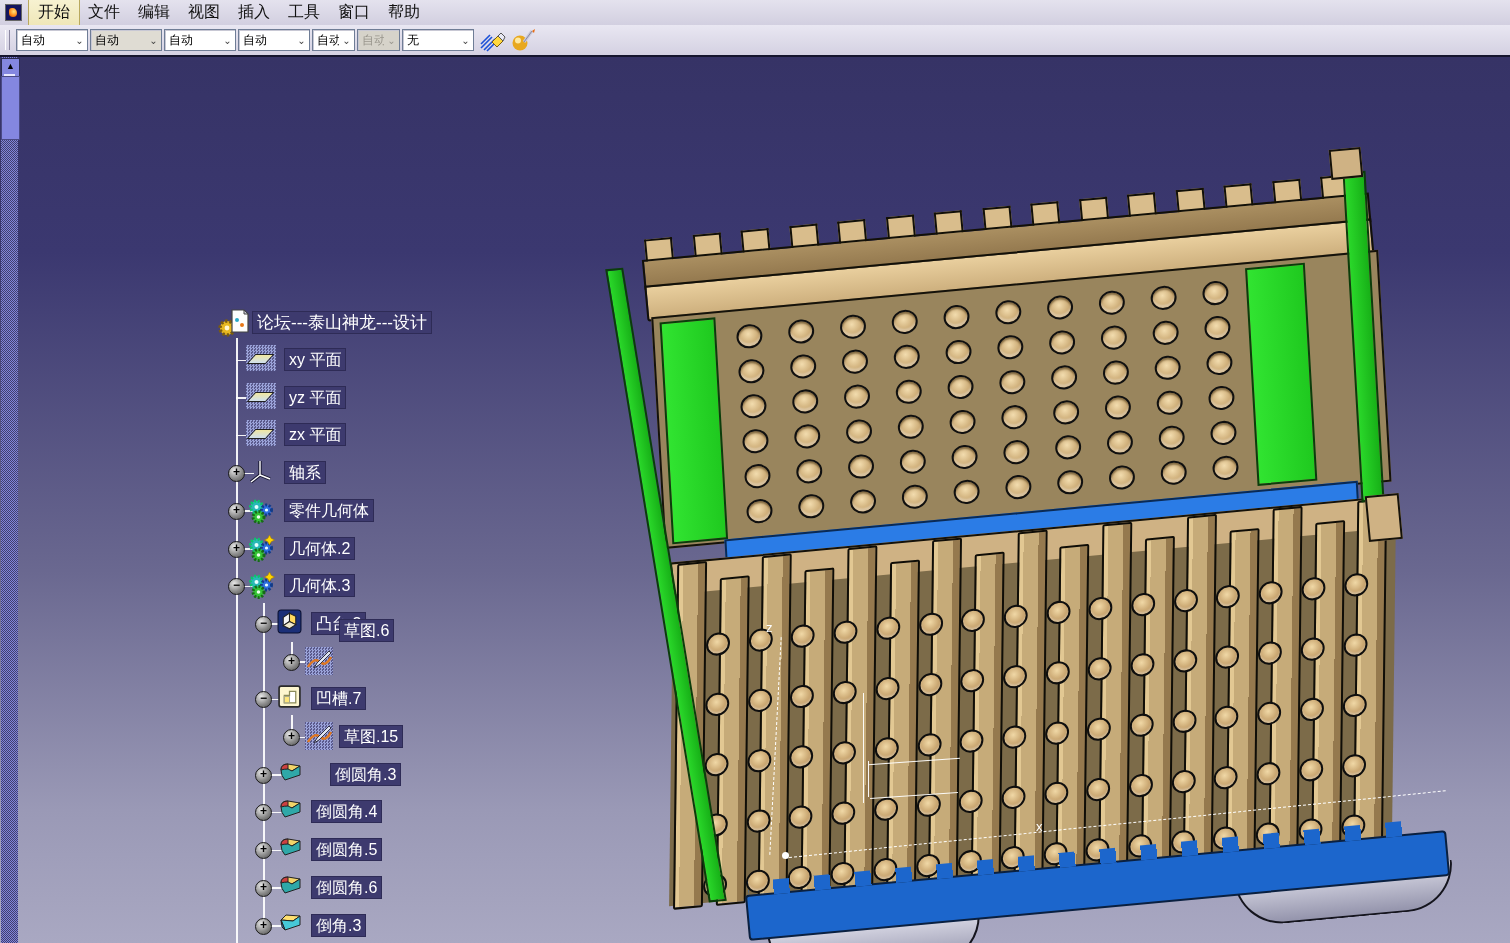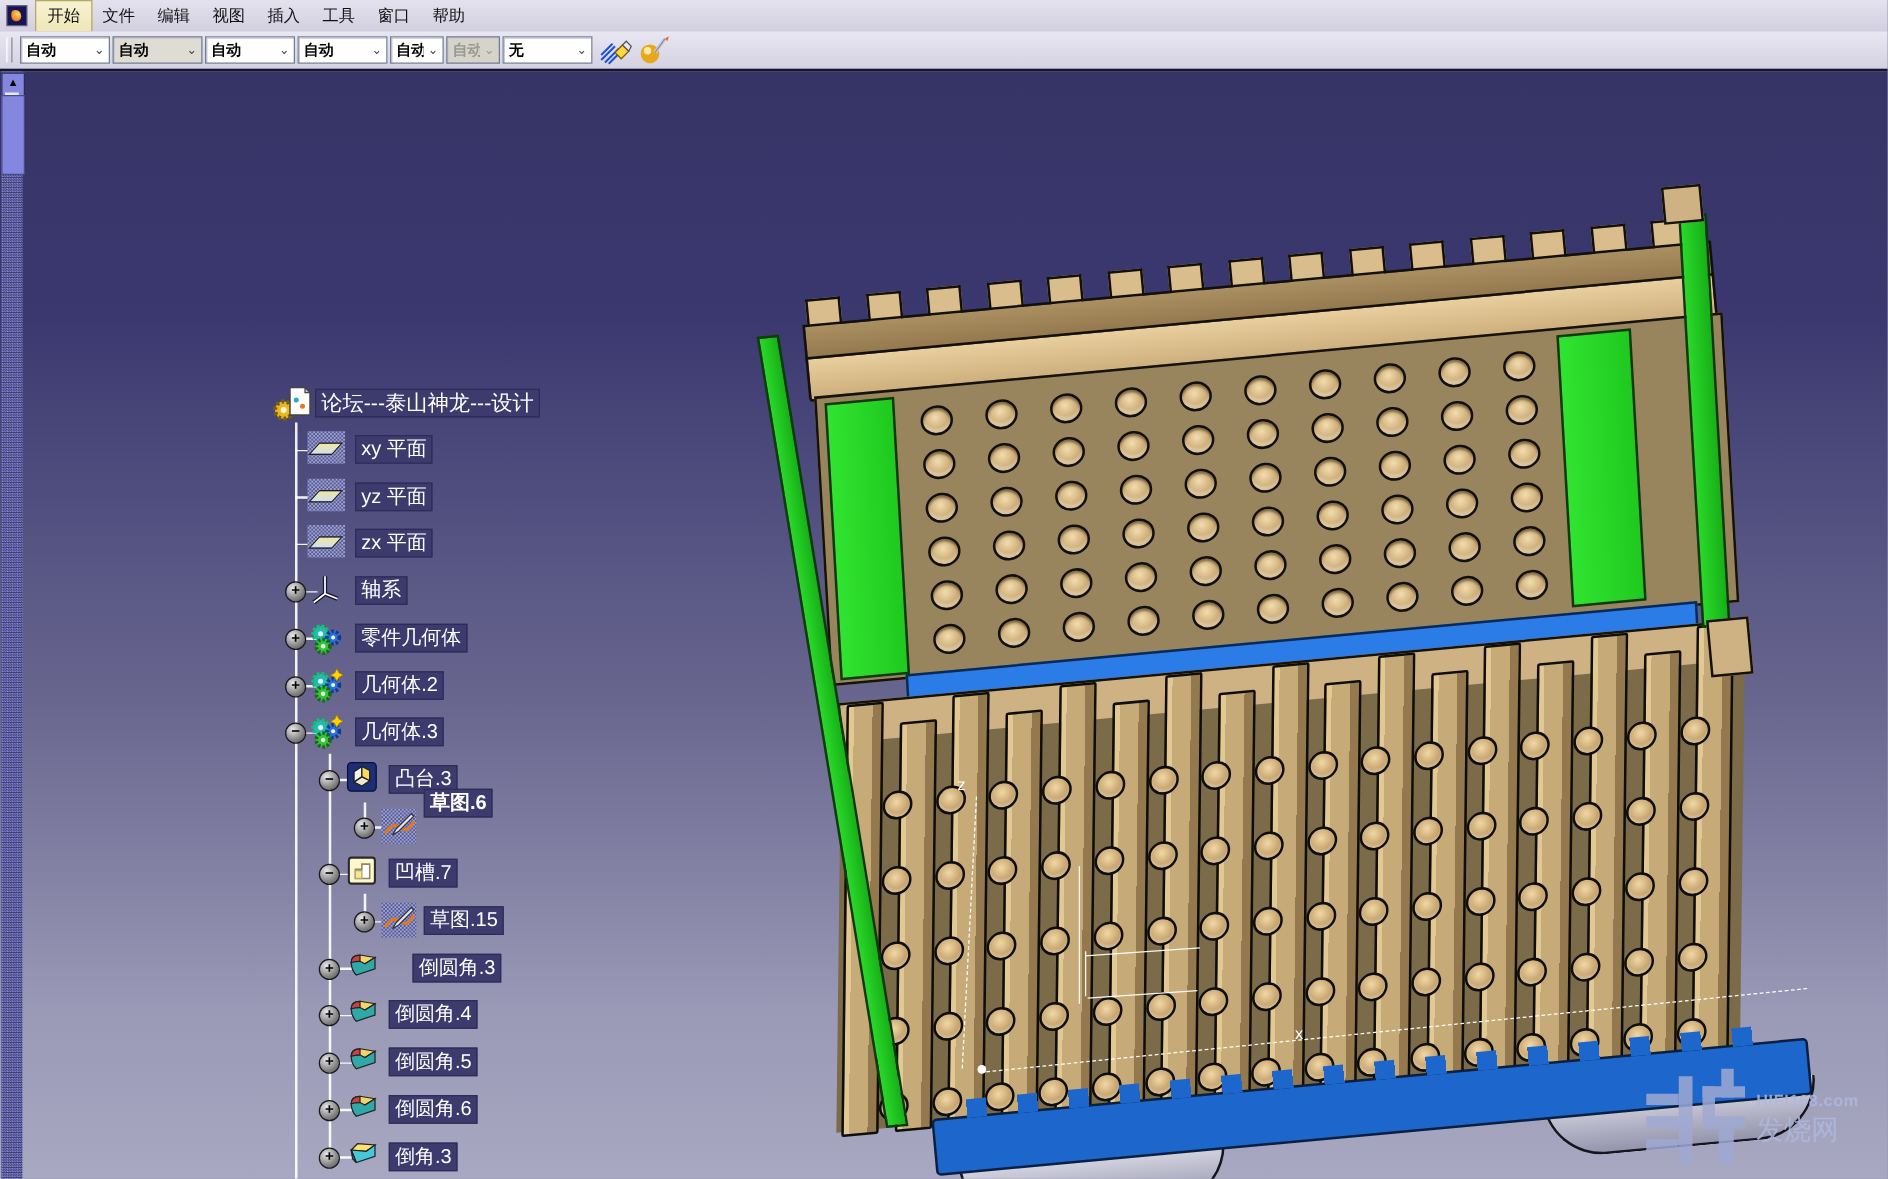--- a/index.html
+++ b/index.html
@@ -5,30 +5,30 @@
   html,body{margin:0;padding:0;width:1510px;height:943px;overflow:hidden;
     font-family:"Liberation Sans","DejaVu Sans",sans-serif;background:#9898b8;}
   
   .menubar{position:absolute;left:0;top:0;width:1510px;height:25px;
     background:linear-gradient(180deg,#e4e2ee,#d2cfe0);display:flex;align-items:center;
     border-bottom:1px solid #b9b6c9;}
   .appicon{width:15px;height:15px;margin:0 8px 0 6px;background:#14145e;position:relative;
     box-shadow:0 0 0 1px #666;}
   .appicon::after{content:"";position:absolute;left:3px;top:3px;width:8px;height:9px;
     background:radial-gradient(circle at 60% 40%,#ffe27a,#ff8c1a 55%,#b33c00);border-radius:40% 60% 50% 50%;}
-  .menu-item{padding:3px 9px;font-size:13px;color:#111;cursor:default;}
+  .menu-item{padding:3px 9px;font-size:16px;color:#111;cursor:default;}
   .menu-item.active{background:linear-gradient(180deg,#f7f2d2,#efe7b8);outline:1px solid #b9a95e;}
   
   .toolbar{position:absolute;left:0;top:25px;width:1510px;height:30px;
     background:linear-gradient(180deg,#e9e7f2,#d4d1e2);border-bottom:2px solid #15152e;
     display:flex;align-items:center;}
   .grip{width:3px;height:20px;margin:0 6px 0 5px;border-left:1px solid #fff;border-right:1px solid #8a87a0;}
   .combo{height:20px;width:70px;background:#fff;border:1px solid #6f7d96;margin-right:2px;
     display:flex;align-items:center;font-size:12px;position:relative;box-shadow:inset 1px 1px 0 #c8c8d4;}
-  .combo .cv{flex:1;padding-left:4px;white-space:nowrap;overflow:hidden;color:#000;font-weight:bold;}
+  .combo .cv{flex:1;padding-left:4px;white-space:nowrap;overflow:hidden;color:#000;}
   .combo .ch{width:15px;height:100%;display:flex;align-items:center;justify-content:center;
     color:#444;font-size:10px;}
   .combo.gray{background:#dfdcd3;}
   .combo.narrow{width:41px;}
   .combo.disabled{background:#d6d3ca;}
   .combo.disabled .cv,.combo.disabled .ch{color:#9a978e;}
   .tool-icon{width:27px;height:26px;margin-left:3px;display:flex;align-items:center;justify-content:center;}
   
   .viewport{position:absolute;left:0;top:57px;width:1510px;height:886px;
     background:linear-gradient(180deg,#363366 0%,#3b3870 22%,#6a6890 58%,#9a99b6 85%,#a9a8c2 100%);overflow:hidden;}
@@ -469,21 +469,21 @@
       <div class="tree-line" style="left: 291px; top: 604.1px; width: 22px; height: 1.5px;"></div>
       <div class="knob" style="left: 283px; top: 596.6px;">+</div>
       <div class="ticon" style="left: 305px; top: 589.6px;">
         <div class="ic-sketch checker">
           <svg width="28" height="28" viewBox="0 0 28 28" style="position:absolute;left:0;top:0">
      <path d="M3 20 Q9 10 15 15 T26 10" stroke="#e07820" fill="none" stroke-width="2.4"></path>
      <path d="M24 4 L12 16 l-3 5 5-3 12-12z" fill="#dfe3f2" stroke="#334" stroke-width="1"></path>
           </svg>
         </div>
       </div>
-      <div class="tree-label" style="left: 339px; top: 574px; font-weight: bold;">草图.6</div>
+      <div class="tree-label" style="left: 339px; top: 562px;">草图.6</div>
       <div class="tree-line" style="left: 263px; top: 641.8px; width: 22px; height: 1.5px;"></div>
       <div class="knob" style="left: 255px; top: 634.3px;">−</div>
       <div class="ticon" style="left: 277px; top: 627.3px;"><svg width="25" height="25" viewBox="0 0 24 24">
           <rect x="2" y="2" width="20" height="20" rx="2" fill="#fdf6cf" stroke="#2a2a2a" stroke-width="1.6"></rect>
      <path d="M7 18 V11 H12 V7 H18 V18 Z" fill="#fff" stroke="#8a8a5a" stroke-width="1.2"></path>
      <rect x="7" y="12" width="5" height="6" fill="#ffe77a" stroke="#aa8" stroke-width="1"></rect>
         </svg></div>
       <div class="tree-label" style="left: 311px; top: 630.3px;">凹槽.7</div>
       <div class="tree-line" style="left: 291px; top: 679.5px; width: 22px; height: 1.5px;"></div>
       <div class="knob" style="left: 283px; top: 672px;">+</div>
@@ -531,26 +531,13 @@
       <div class="tree-line" style="left: 263px; top: 868px; width: 22px; height: 1.5px;"></div>
       <div class="knob" style="left: 255px; top: 860.5px;">+</div>
       <div class="ticon" style="left: 277px; top: 853.5px;"><svg width="27" height="24" viewBox="0 0 27 24">
      <path d="M4 9 L9 4 L23 5 L16 10 Z" fill="#ffe070" stroke="#222" stroke-width="1"></path>
      <path d="M4 9 L16 10 L23 5 L23 14 L8 19 Z" fill="#46c8d8" stroke="#222" stroke-width="1"></path>
      <path d="M4 9 L8 19 L5 16 Z" fill="#2f7fd8" stroke="#222" stroke-width="1"></path>
         </svg></div>
       <div class="tree-label" style="left: 311px; top: 856.5px;">倒角.3</div>
     </div>
 
-  <div class="wm">
-    <div class="wmbar" style="left:0;top:22px;width:26px;height:9px"></div>
-    <div class="wmbar" style="left:0;top:40px;width:26px;height:9px"></div>
-    <div class="wmbar" style="left:0;top:58px;width:26px;height:9px"></div>
-    <div class="wmbar" style="left:26px;top:8px;width:11px;height:70px"></div>
-    <div class="wmbar" style="left:45px;top:16px;width:34px;height:9px"></div>
-    <div class="wmbar" style="left:60px;top:2px;width:10px;height:23px"></div>
-    <div class="wmbar" style="left:45px;top:16px;width:10px;height:34px"></div>
-    <div class="wmbar" style="left:52px;top:40px;width:27px;height:10px"></div>
-    <div class="wmbar" style="left:58px;top:50px;width:12px;height:28px"></div>
-    <div class="wm-site">HIFI168.com</div>
-    <div class="wm-name">发烧网</div>
-  </div>
 </div>
 
 </body></html>

